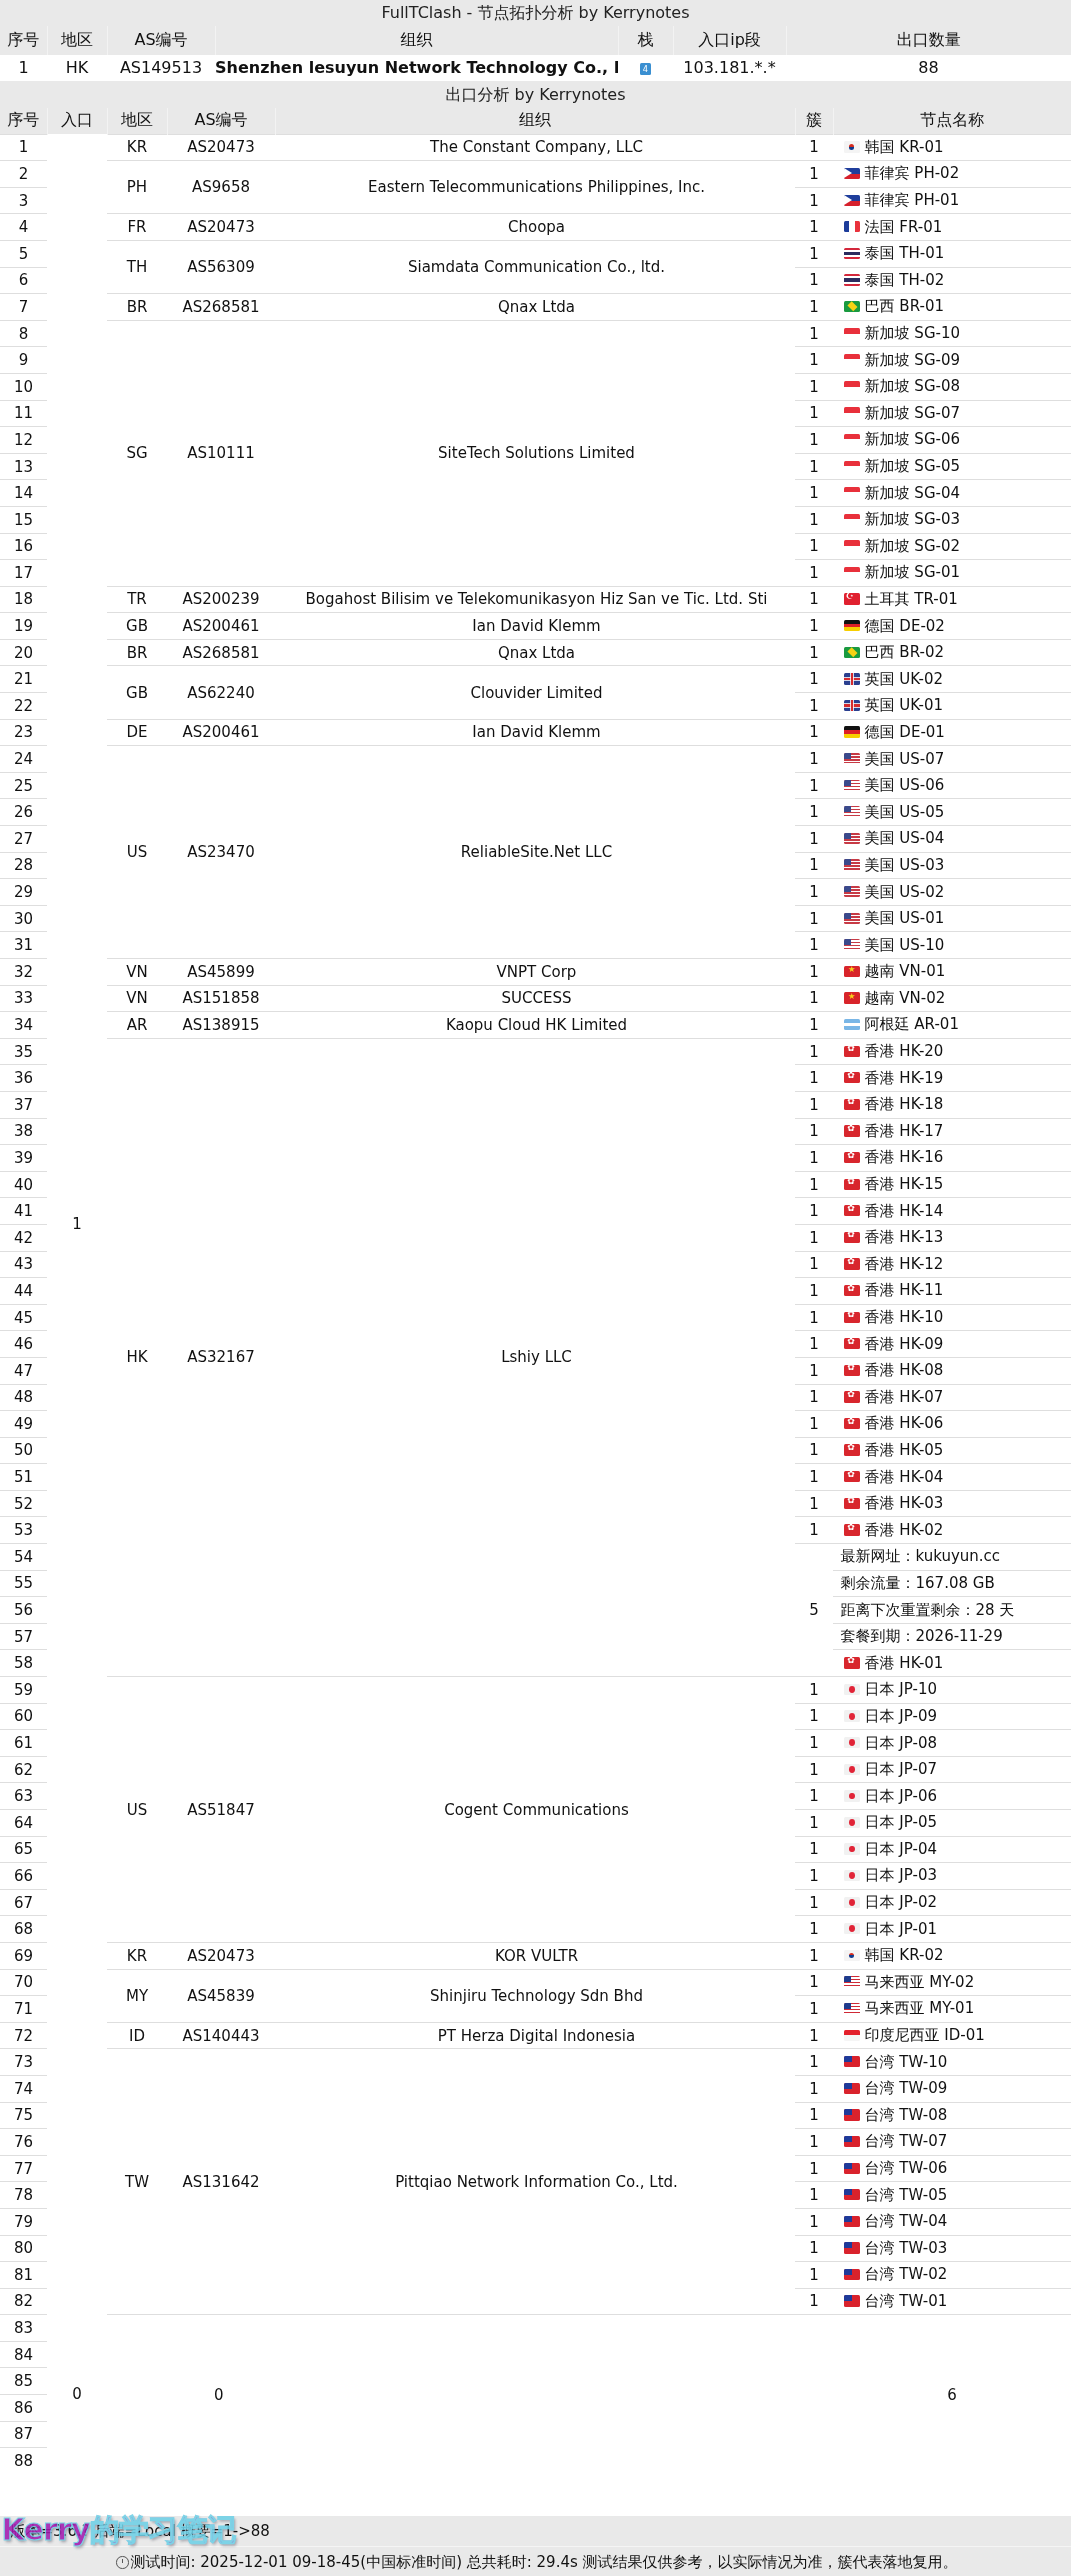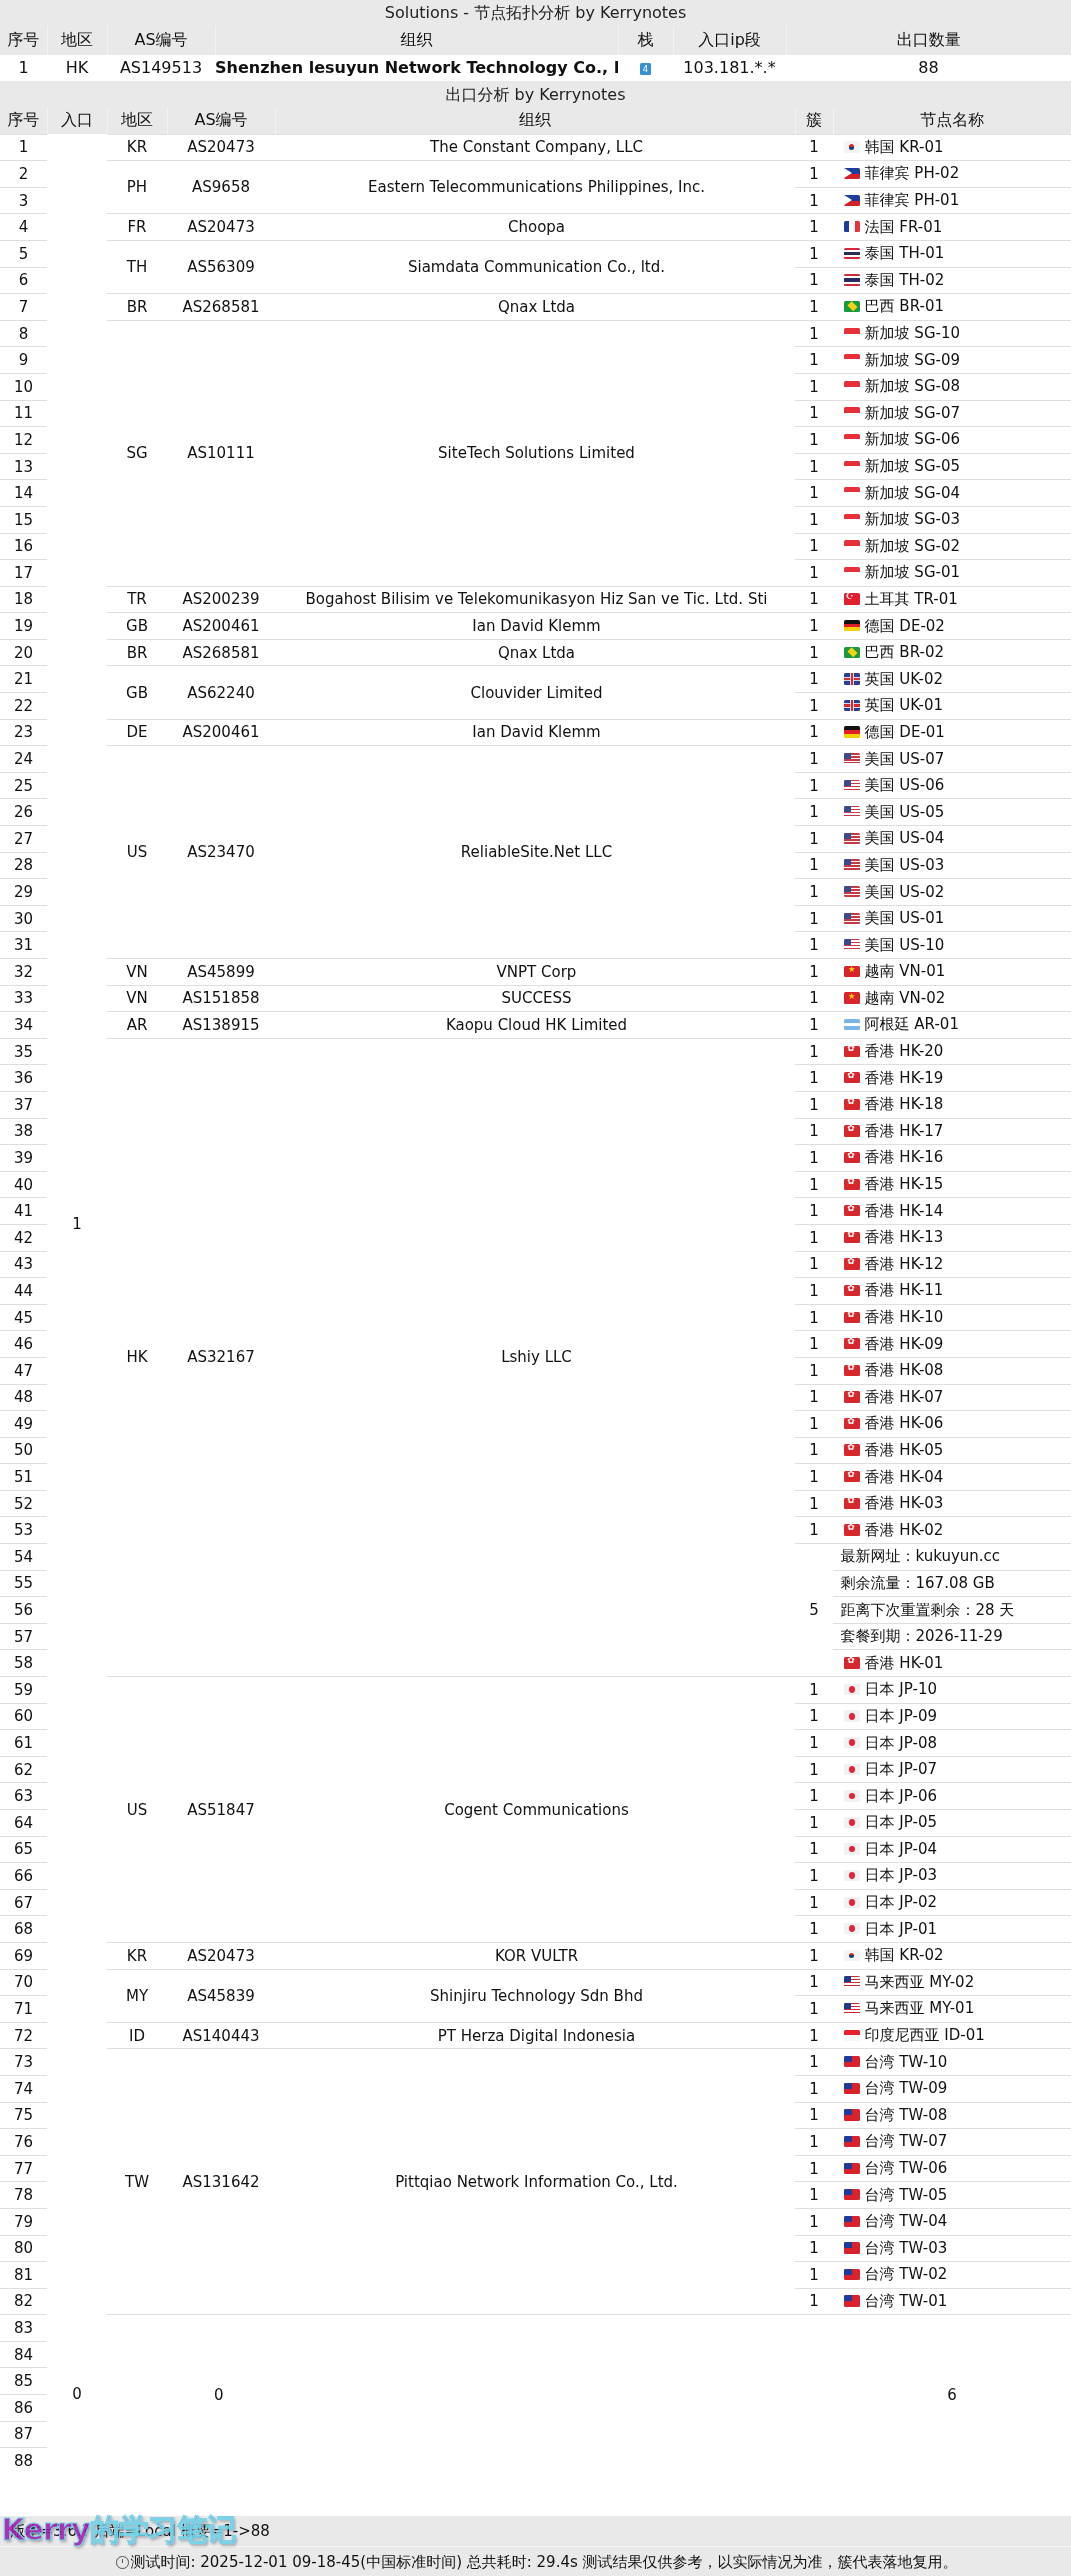--- a/index.html
+++ b/index.html
@@ -53,21 +53,21 @@
   .f-tw::after { content:""; position:absolute; left:0; top:0; width:8.3px; height:6px; background:#1e3a9a; }
   .footer1 { position:absolute; left:0; top:2516px; width:1071px; height:30px; background:#e9e9e9; line-height:30px; font-size:15px; padding-left:10.5px; box-sizing:border-box; }
   .footer2 { position:absolute; left:0; top:2546px; width:1071px; height:30px; background:#e9e9e9; line-height:30px; font-size:15px; padding-left:3px; box-sizing:border-box; border-top:1.5px solid #f5f5f5;text-align:center; }
   .clock { display:inline-block; width:10.5px; height:10.5px; border:1.1px solid #555; border-radius:50%; vertical-align:-1.5px; margin-right:1.5px; position:relative; }
   .clock::after { content:""; position:absolute; left:4.5px; top:1.5px; width:1.1px; height:4.5px; background:#555; }
   .watermark { position:absolute; left:1.5px; top:2510px; font-size:30px; font-weight:bold; color:#a21caf; opacity:.88; -webkit-text-stroke:1.1px #6fd0e6; letter-spacing:-0.8px; pointer-events:none; text-shadow:1.5px 1.5px 3px rgba(60,60,80,.5); }
 </style>
 </head>
 <body>
 
-<div class="bar">Solutions - 节点拓扑分析 by Kerrynotes</div>
+<div class="bar">FullTClash - 节点拓扑分析 by Kerrynotes</div>
 
 <table class="t1">
   <colgroup>
       <col style="width:47px">
       <col style="width:60px">
       <col style="width:108px">
       <col style="width:403px">
       <col style="width:55px">
       <col style="width:113px">
       <col style="width:285px">

